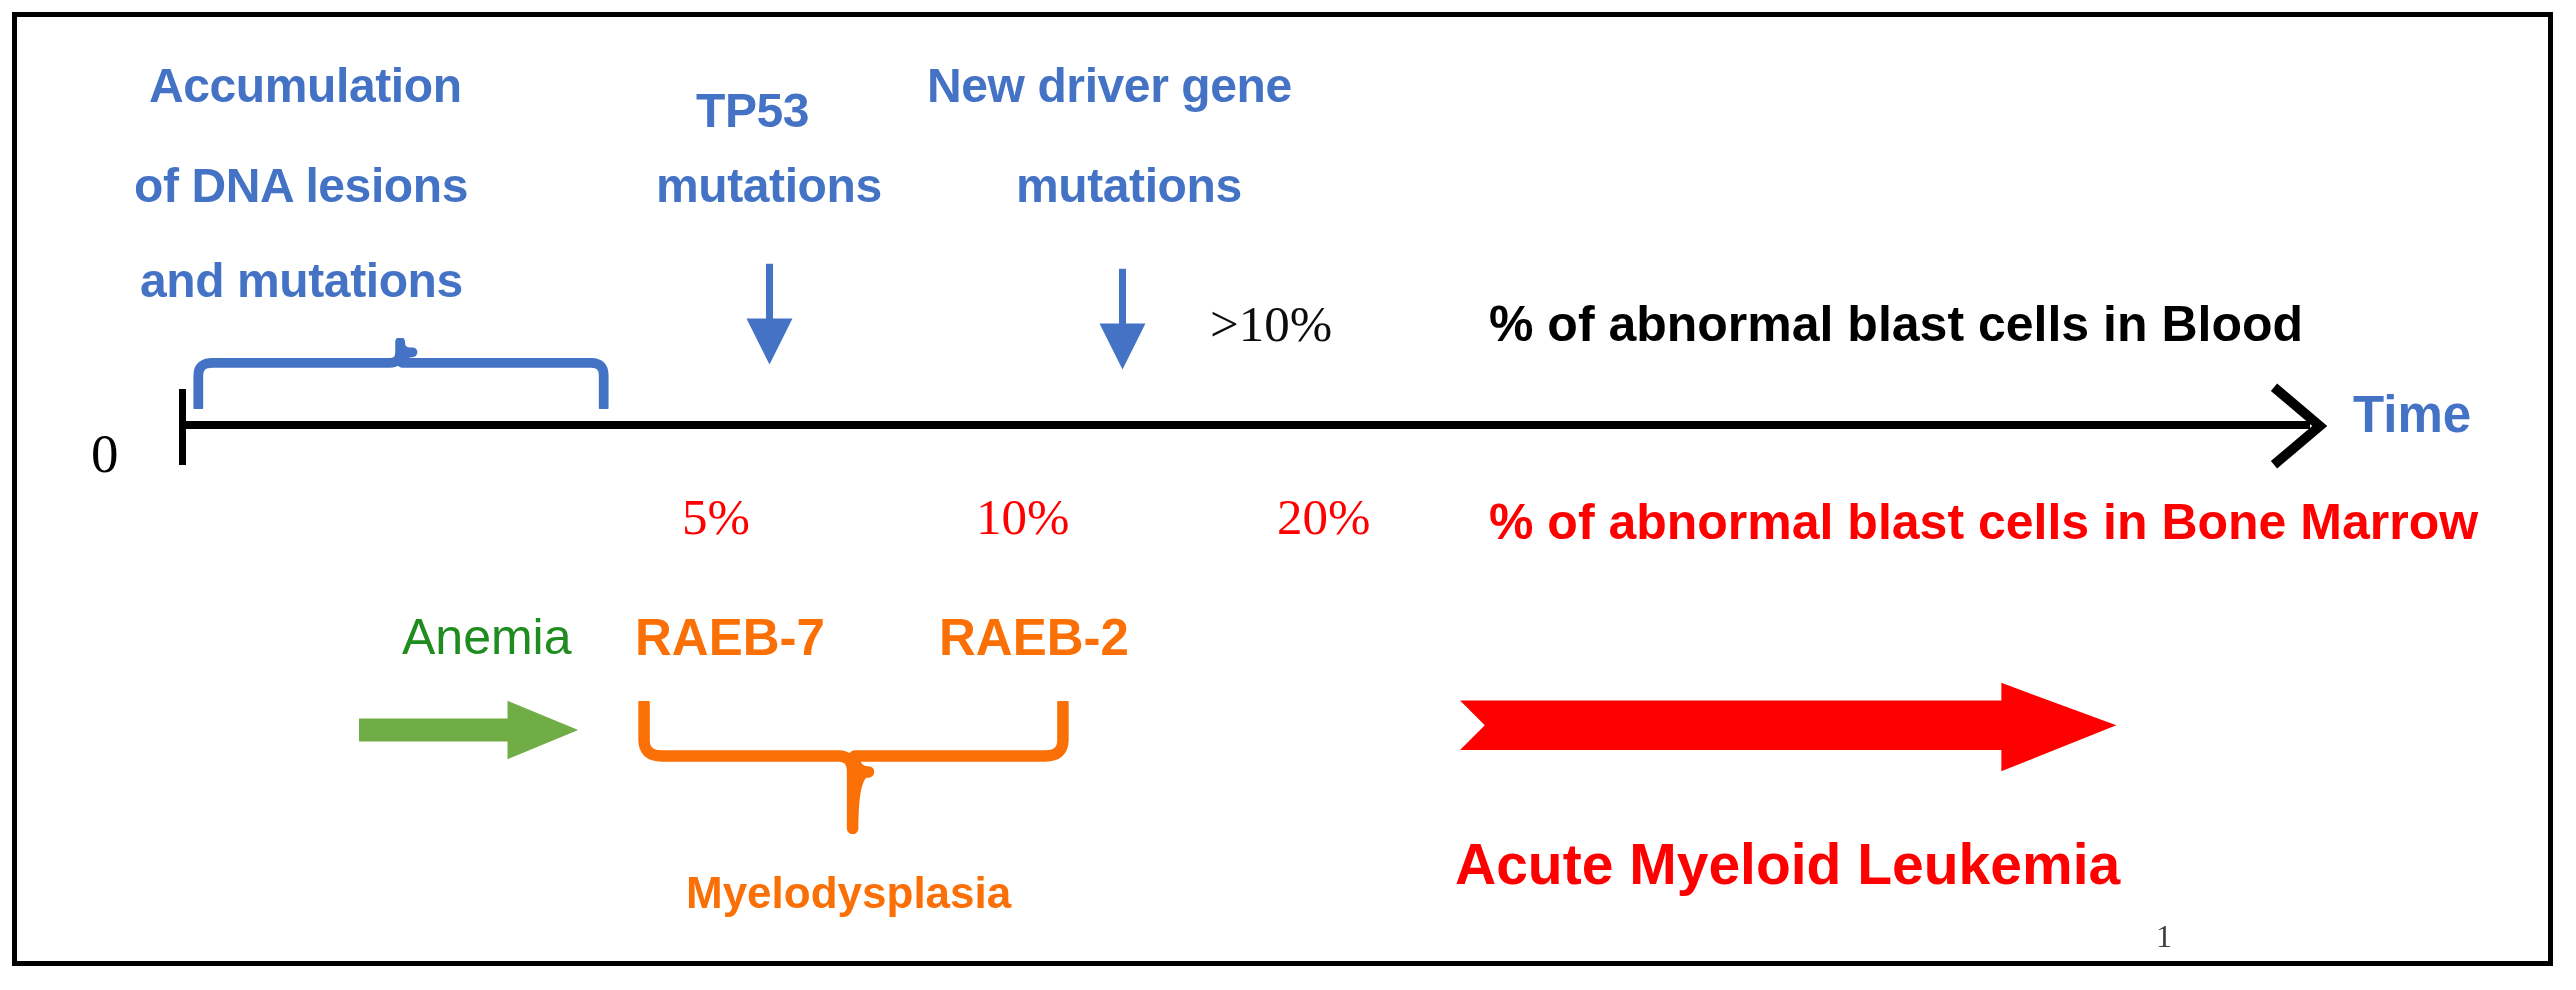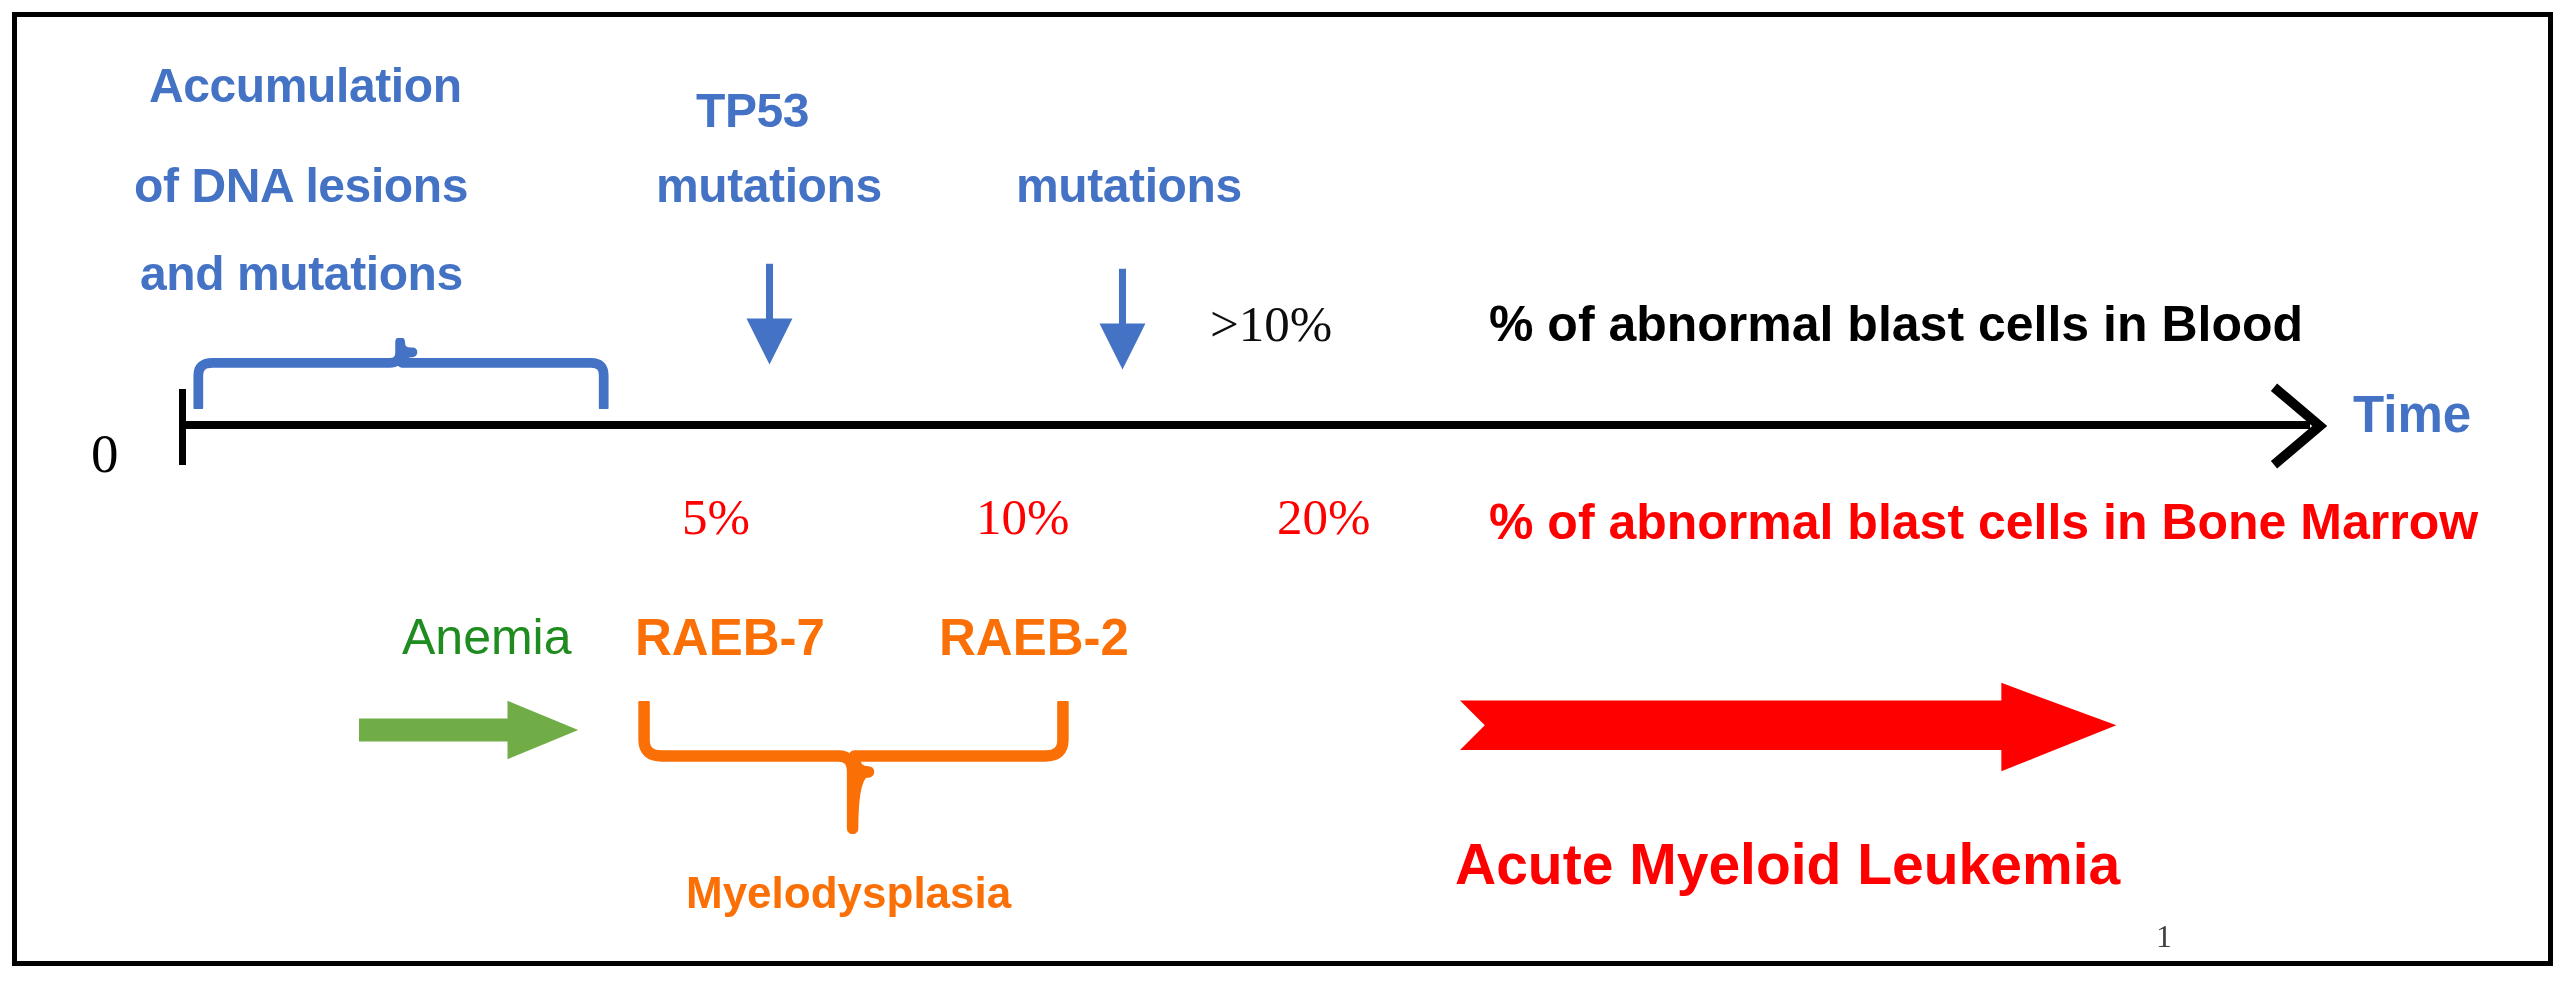--- a/index.html
+++ b/index.html
@@ -186,25 +186,26 @@
   }
 </style>
 </head>
 <body>
 
 <div id="slide">
   <div id="slide-frame"></div>
 
   <div class="txt blue-label" style="left:149px; top:62px;">Accumulation</div>
   <div class="txt blue-label" style="left:134px; top:162px;">of DNA lesions</div>
-  <div class="txt blue-label" style="left:140px; top:250px;">and mutations</div>
+  <div class="txt blue-label" style="left:140px; top:257px;">and mutations</div>
 
   <div class="txt blue-label" style="left:696px; top:62px;margin-top:25px;">TP53</div>
   <div class="txt blue-label" style="left:656px; top:162px;">mutations</div>
 
+  <div class="txt blue-label" style="left:927px; top:62px;">New driver gene</div>
   <div class="txt blue-label" style="left:1016px; top:162px;">mutations</div>
 
   <svg id="brace-blue" viewBox="0 0 470 80">
     <path d="M 6 78 L 6 42 Q 6 28 22 28 L 222 28 Q 234 28 234 16 L 234 4
              Q 234 16 246 16 L 248 16 Q 236 16 236 28 L 450 28
              Q 464 28 464 42 L 464 78" fill="none" stroke="#4472C4" stroke-width="11" stroke-linecap="round" stroke-linejoin="round"></path>
   </svg>
 
   <svg class="arrow-down-blue" style="left:741px; top:262px; width:57px; height:106px;" viewBox="0 0 64 120">
     <line x1="32" y1="2" x2="32" y2="72" stroke="#4472C4" stroke-width="8"></line>

